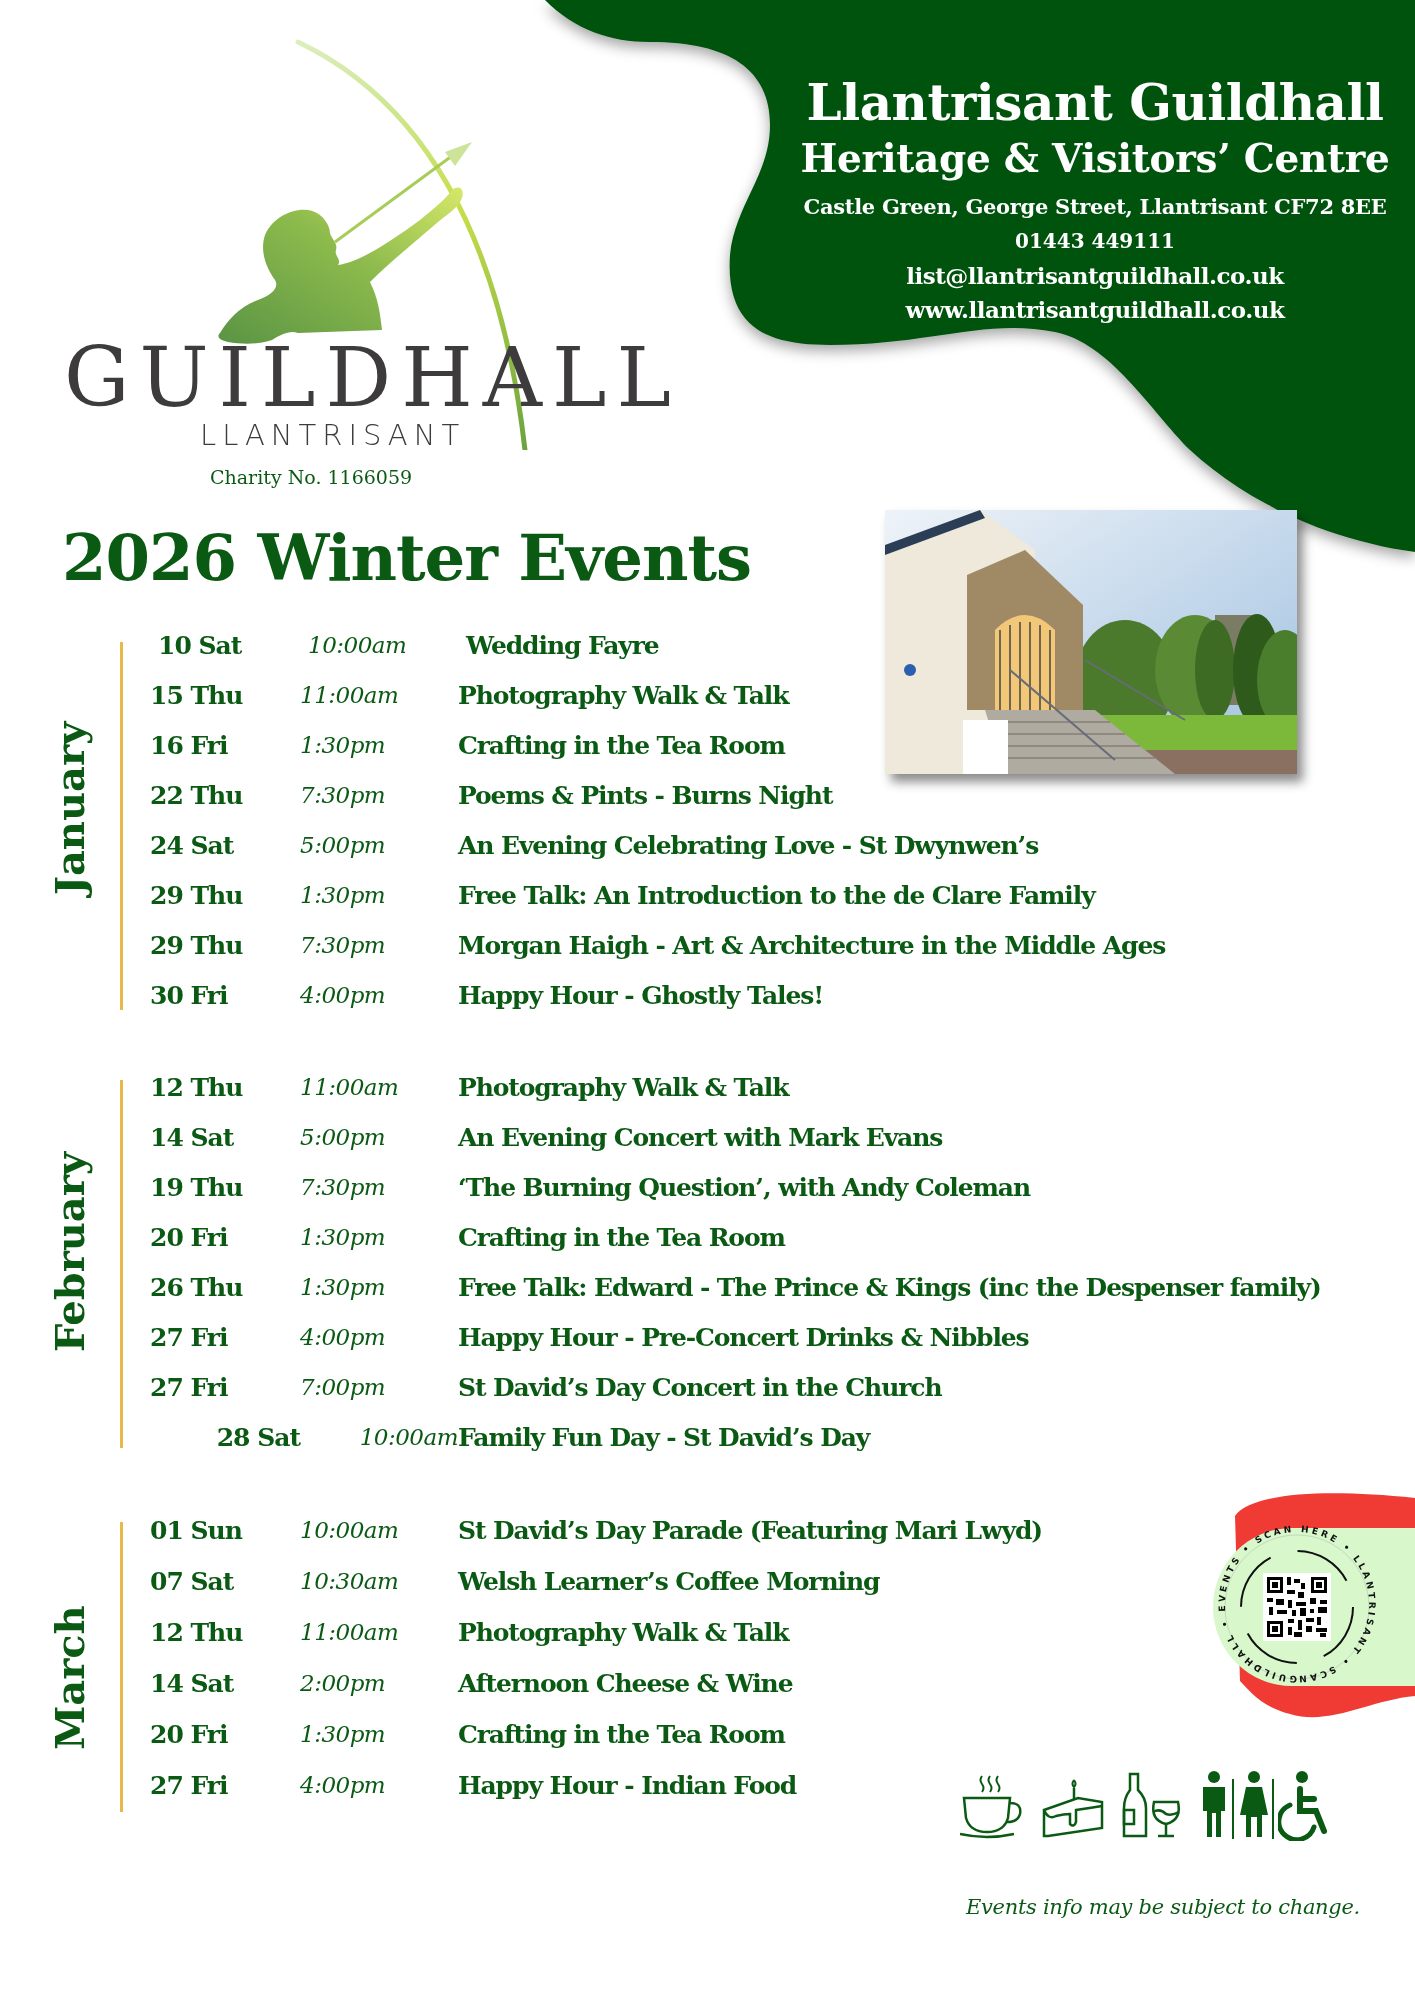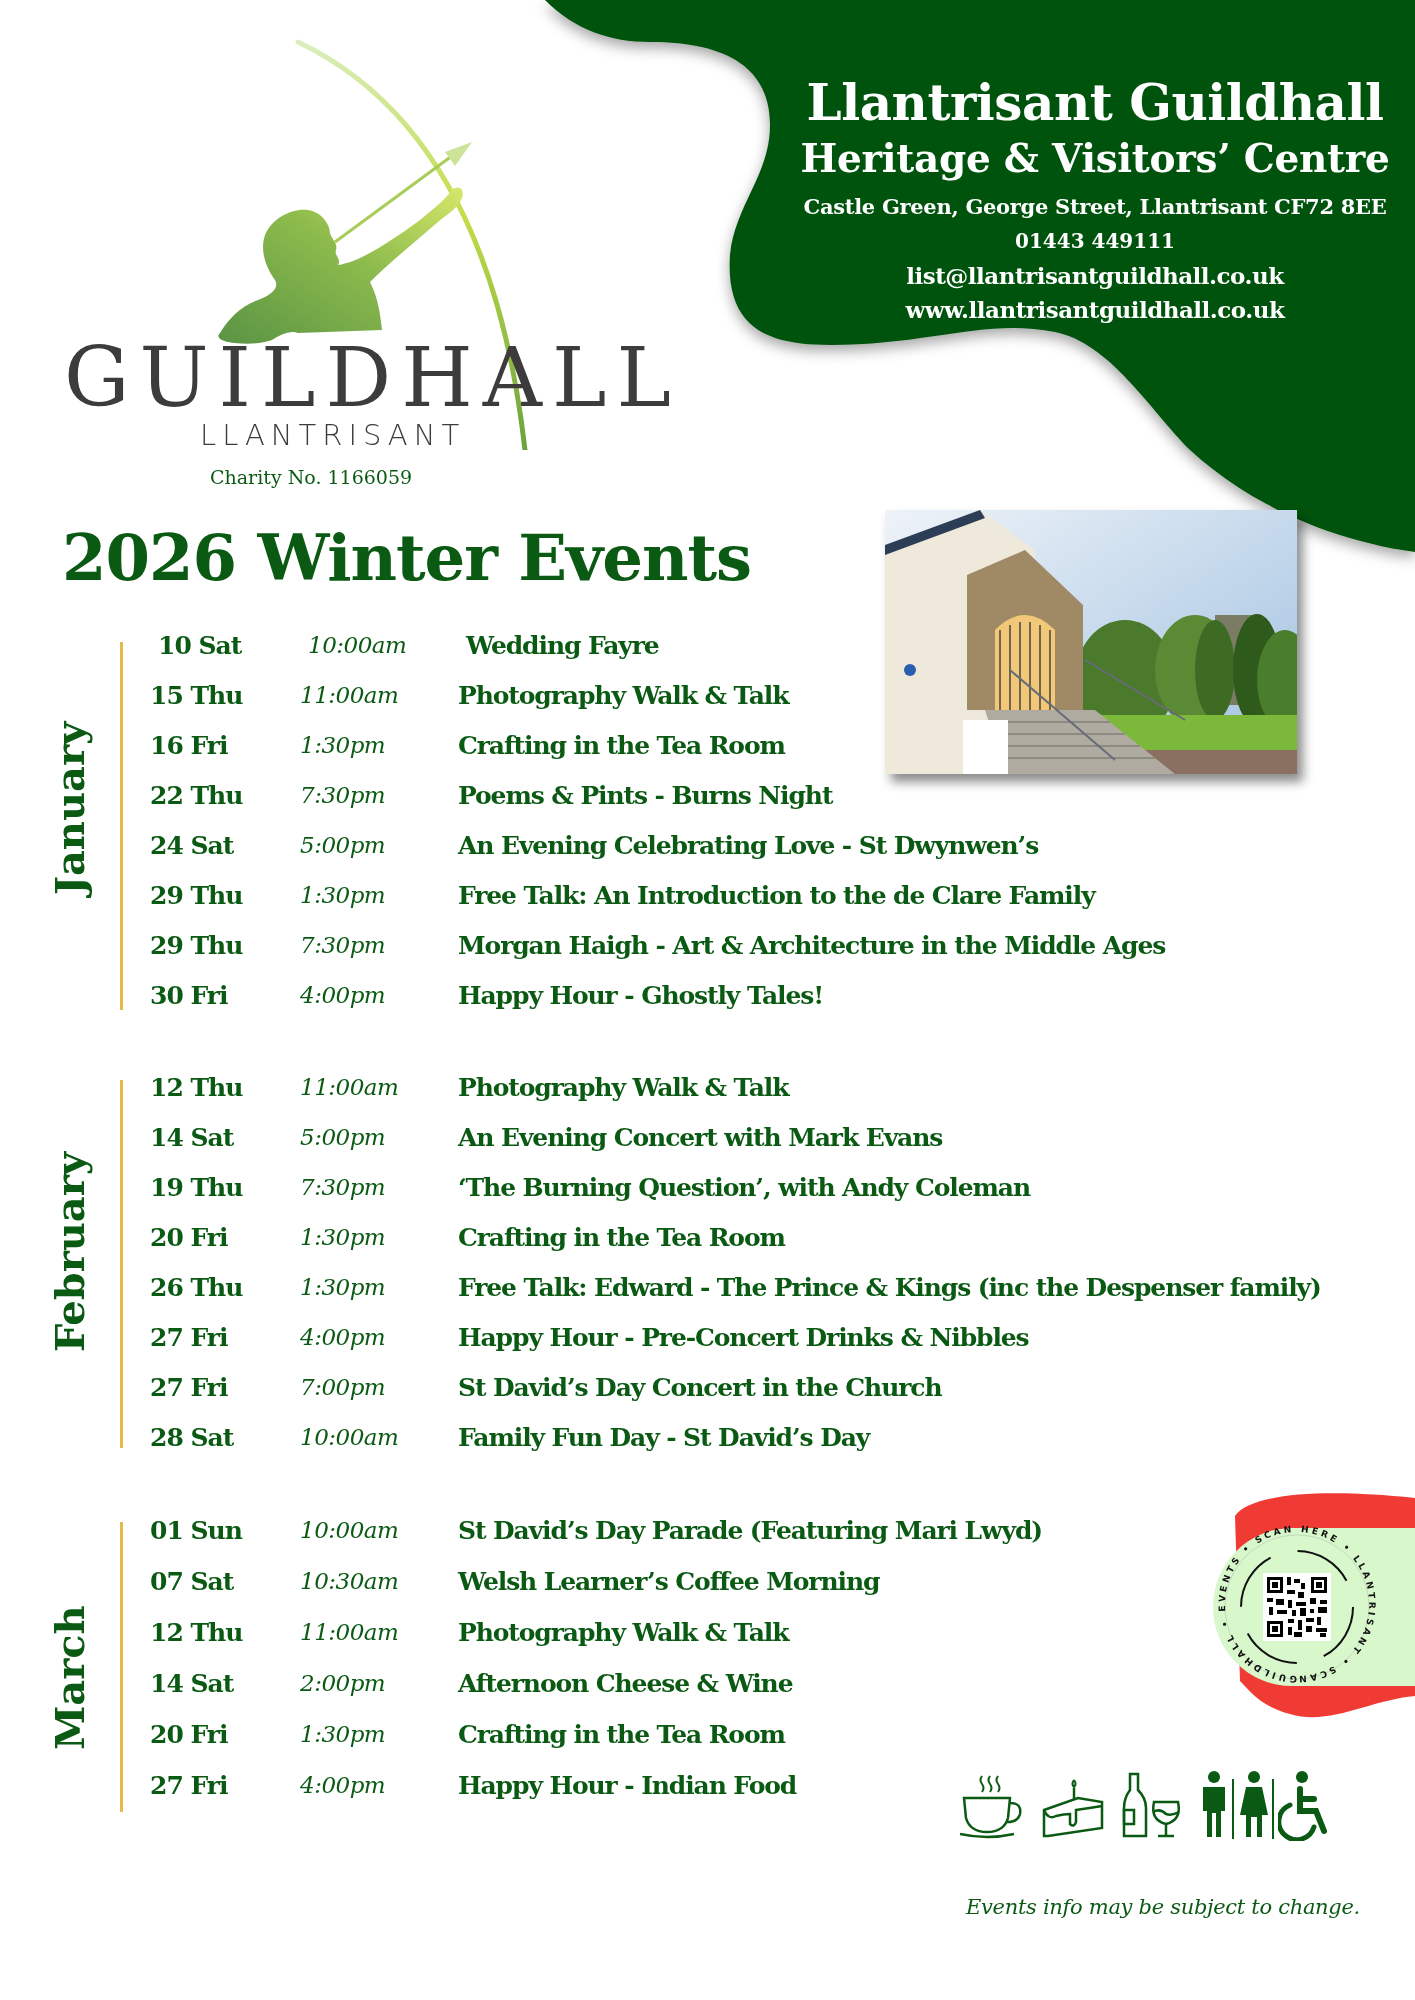--- a/index.html
+++ b/index.html
@@ -223,21 +223,21 @@
   <div class="event-row" style="top:1312px;">
     <span class="date">27 Fri</span>
     <span class="time">4:00pm</span>
     <span class="title">Happy Hour - Pre-Concert Drinks &amp; Nibbles</span>
   </div>
   <div class="event-row" style="top:1362px;">
     <span class="date">27 Fri</span>
     <span class="time">7:00pm</span>
     <span class="title">St David’s Day Concert in the Church</span>
   </div>
-  <div class="event-row" style="top:1412px;">
+  <div class="event-row" style="top:1412px;text-align:right;">
     <span class="date">28 Sat</span>
     <span class="time">10:00am</span>
     <span class="title">Family Fun Day - St David’s Day</span>
   </div>
 </div>
 
 <div class="month-block" style="top:0;">
   <div class="month-label" style="left:0px; top:1655px; width:140px; height:50px; line-height:50px;">March</div>
   <div class="month-rule" style="top:1522px; height:290px;"></div>
   <div class="event-row" style="top:1505px;">

